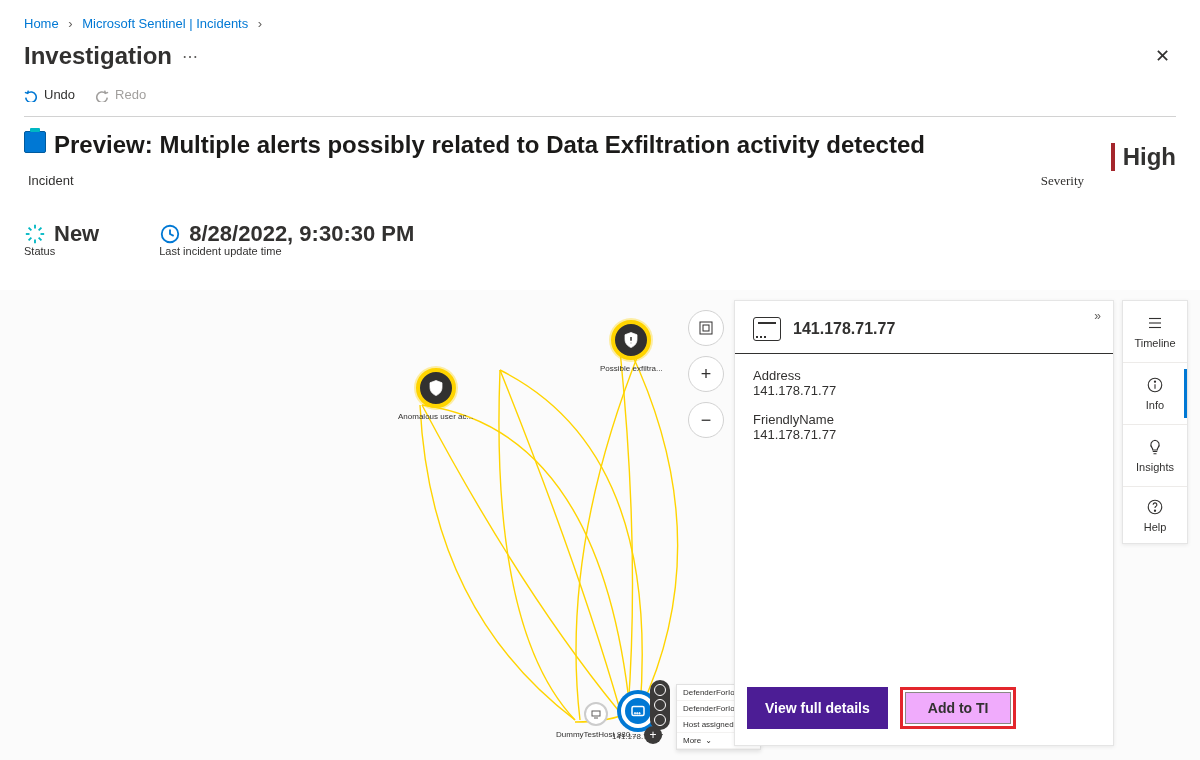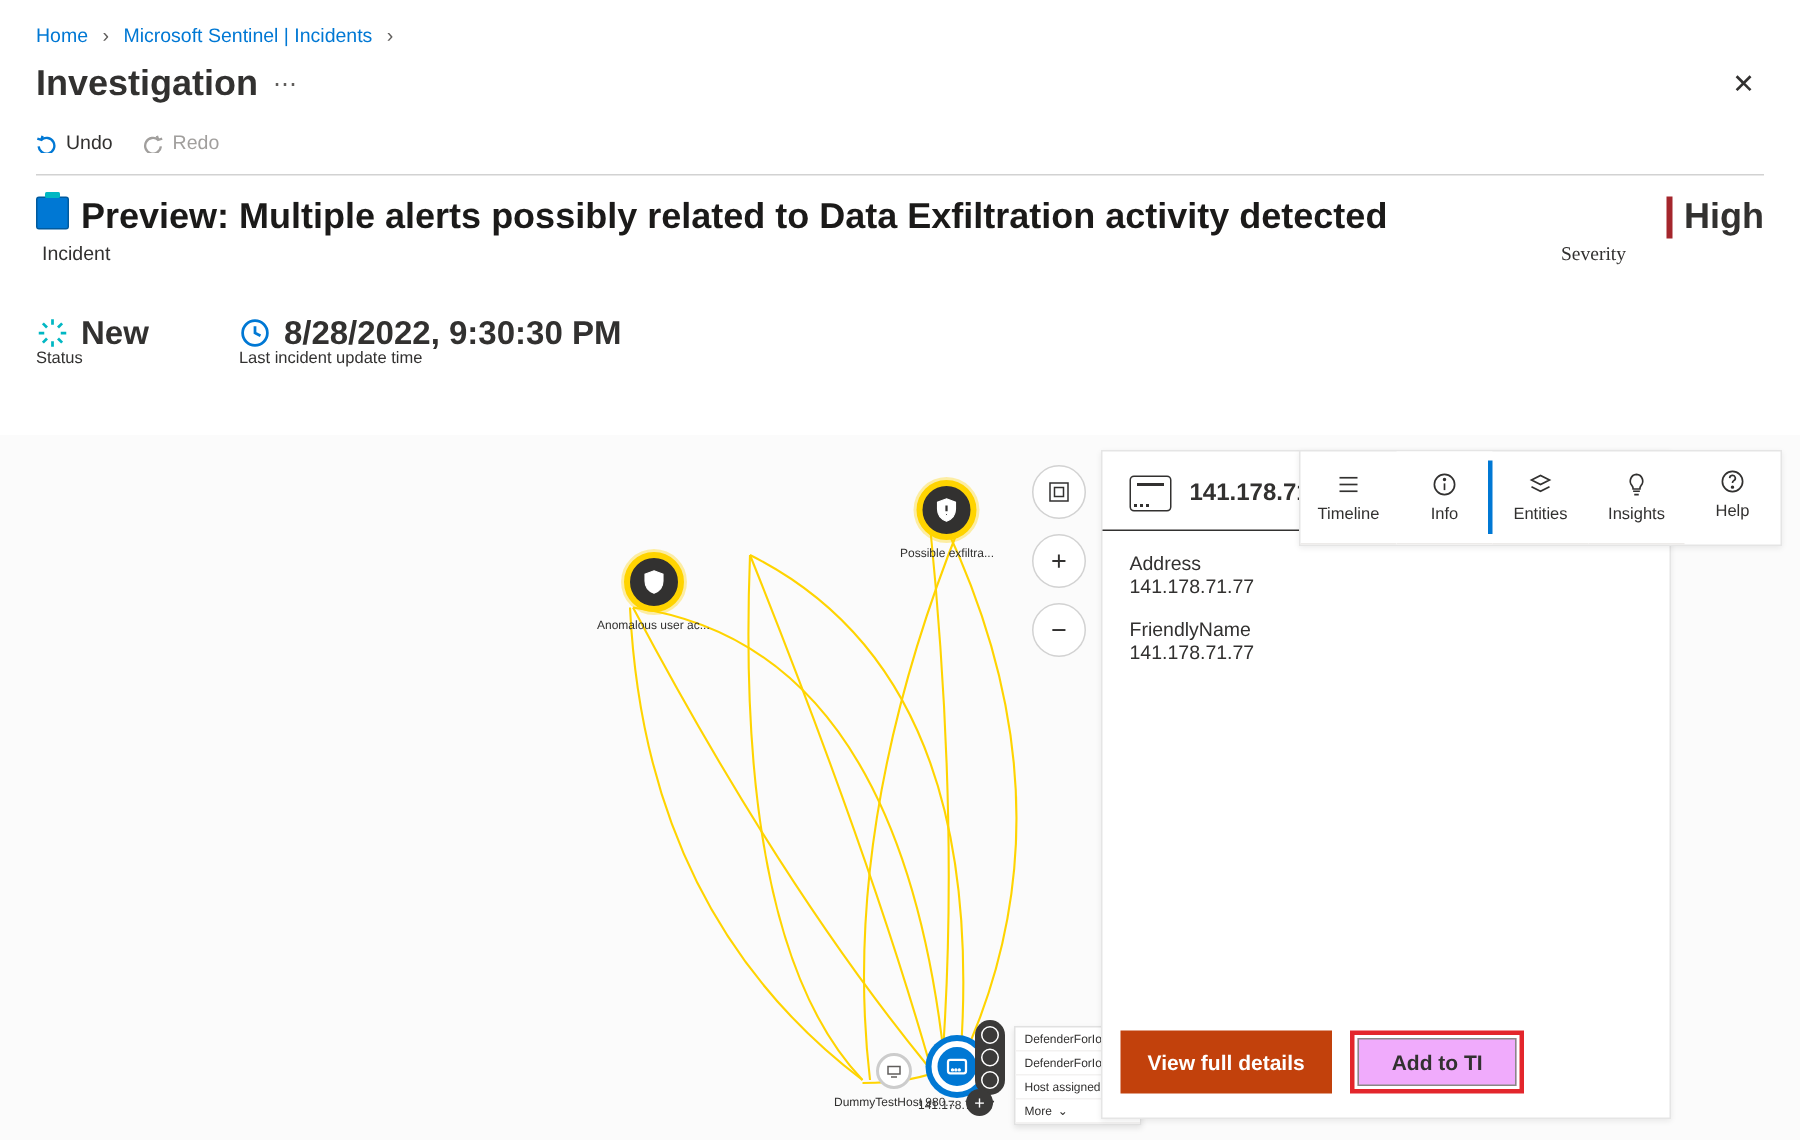--- a/index.html
+++ b/index.html
@@ -20,21 +20,21 @@
   .toolbar .btn svg { width: 14px; height: 14px; }
 
   .divider { height: 1px; background: #d2d2d2; margin: 0 24px 14px; }
 
   .incident-row { display: flex; align-items: flex-start; padding: 0 24px 6px; gap: 8px; }
   .incident-icon { width: 22px; height: 22px; background: #0078d4; border: 1px solid #005a9e; border-radius: 2px; position: relative; }
   .incident-icon::before { content:""; position:absolute; top:-4px; left:5px; width:10px; height:4px; background:#00b7c3; border-radius:1px; }
   .incident-title { font-size: 24px; font-weight: 600; color: #1b1a19; text-align: center; }
   .incident-sub { position: relative; top:-4px; font-size: 13px; color: #323130; padding-left: 28px; }
 
-  .severity-col { margin-left: auto; display: flex; align-items: center; gap: 8px; }
+  .severity-col { margin-left: auto; display: flex; align-items: center; gap: 8px; margin-top: 12px; }
   .severity-bar { width: 4px; height: 28px; background: #a4262c; }
   .severity-text { font-size: 24px; font-weight: 600; }
 
   .meta-row { display: flex; gap: 60px; padding: 28px 24px 14px; align-items: flex-start; }
   .meta-item { display: flex; flex-direction: column; }
   .meta-top { display: flex; align-items: center; gap: 8px; font-size: 22px; font-weight: 600; }
   .meta-sub { font-size: 11px; color: #323130; margin-top: -2px; }
   .status-icon { width: 22px; height: 22px; }
 
   
@@ -69,26 +69,26 @@
   .detail-head .ip-icon .dots span { width:2px; height:2px; background:#323130; }
   .detail-head h3 { font-size: 16px; font-weight: 600; }
   .collapse-chevron { position:absolute; top:8px; right:12px; font-size:12px; color:#605e5c; cursor:pointer; }
 
   .detail-body { padding: 14px 18px; font-size: 13px; flex: 1; }
   .detail-body .field { margin-bottom: 14px; }
   .detail-body .fname { color: #323130; font-size:13px; }
   .detail-body .fval { color: #323130; }
 
   .detail-foot { padding: 10px 12px 16px; display: flex; gap: 12px; }
-  .btn-primary { background: #c2410c; color: #fff; border: none; padding: 7px 18px; font-size: 14px; font-weight: 600; cursor: pointer; }
+  .btn-primary { background: #4c1d95; color: #fff; border: none; padding: 7px 18px; font-size: 14px; font-weight: 600; cursor: pointer; }
   .btn-secondary { background: #f0abfc; color: #323130; border: 1px solid #8a8886; padding: 7px 22px; font-size: 14px; font-weight: 600; cursor: pointer; }
   .highlight-box { border: 3px solid #e3262c; padding: 2px; display: inline-flex; }
 
   
-  .side-tabs { position: absolute; top: 300px; right: 12px; display: flex; flex-direction: row; gap: 0; border:1px solid #e5e5e5; background:#fff; box-shadow:0 1px 4px rgba(0,0,0,.08); }
+  .side-tabs { position: absolute; top: 300px; right: 12px; display: flex; flex-direction: column; gap: 0; border:1px solid #e5e5e5; background:#fff; box-shadow:0 1px 4px rgba(0,0,0,.08); }
   .side-tab { width: 64px; height: 62px; display: flex; flex-direction: column; align-items: center; justify-content: center; gap: 5px; font-size: 11px; color: #323130; border-bottom: 1px solid #edebe9; cursor: pointer; position:relative; }
   .side-tab:last-child { border-bottom: none; height:56px; }
   .side-tab svg { width: 18px; height: 18px; stroke: #323130; fill: none; stroke-width: 1.5; }
   .side-tab.active { background: #fff; }
   .side-tab.active::after { content:""; position:absolute; right:0; top:6px; bottom:6px; width:3px; background:#0078d4; }
 </style>
 </head>
 <body>
 
 <div class="breadcrumb">
@@ -299,27 +299,20 @@
   <div class="side-tab active">
     <svg viewBox="0 0 24 24">
         <circle cx="12" cy="12" r="9"></circle>
         <line x1="12" y1="11" x2="12" y2="17"></line>
         <circle cx="12" cy="7.5" r="0.8" fill="#323130"></circle>
       </svg>
     <span>Info</span>
   </div>
   <div class="side-tab">
     <svg viewBox="0 0 24 24">
-        <path d="M4 8l8-4 8 4-8 4z"></path>
-        <path d="M4 14l8 4 8-4"></path>
-      </svg>
-    <span>Entities</span>
-  </div>
-  <div class="side-tab">
-    <svg viewBox="0 0 24 24">
         <path d="M9 18h6M10 21h4M12 3a6 6 0 0 0-4 10c1 1 1 2 1 3h6c0-1 0-2 1-3a6 6 0 0 0-4-10z"></path>
       </svg>
     <span>Insights</span>
   </div>
   <div class="side-tab">
     <svg viewBox="0 0 24 24">
         <circle cx="12" cy="12" r="9"></circle>
         <path d="M9.5 9a2.5 2.5 0 1 1 3.5 2.3c-1 .5-1 1-1 2"></path>
         <circle cx="12" cy="17" r="0.8" fill="#323130"></circle>
       </svg>

